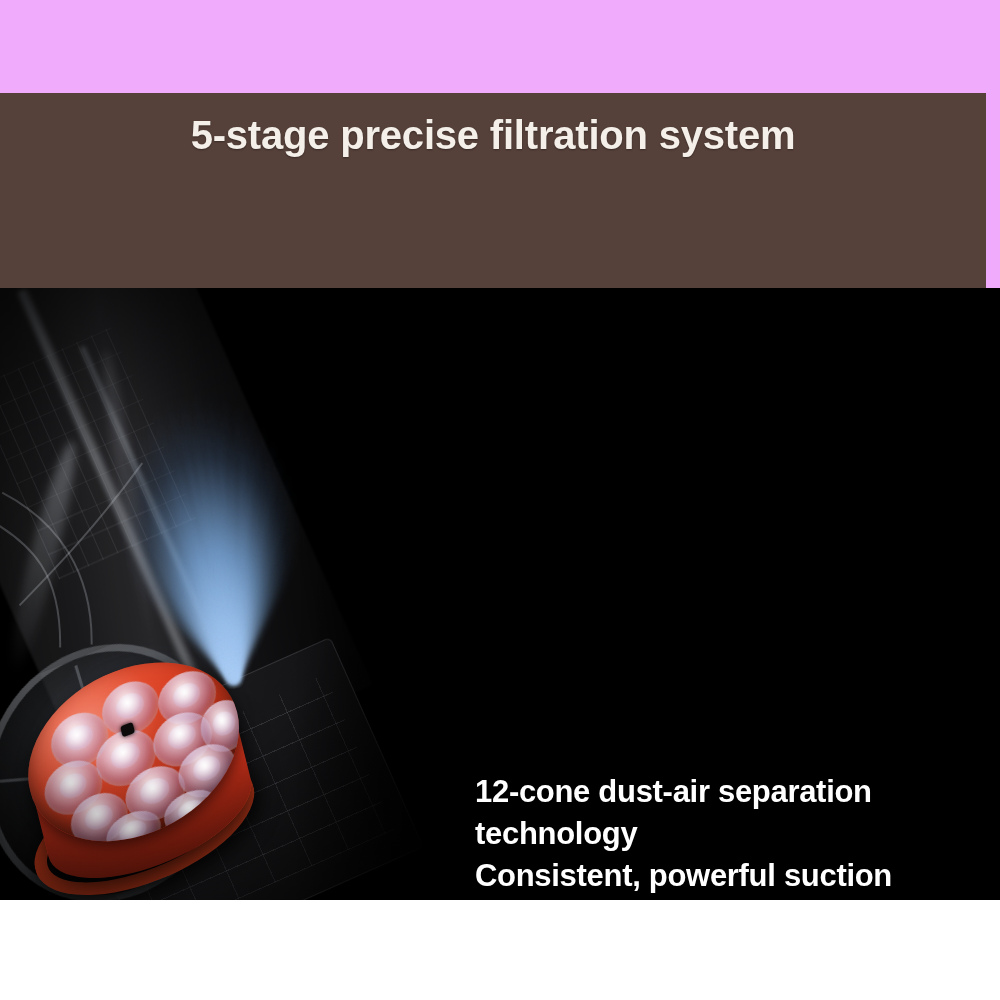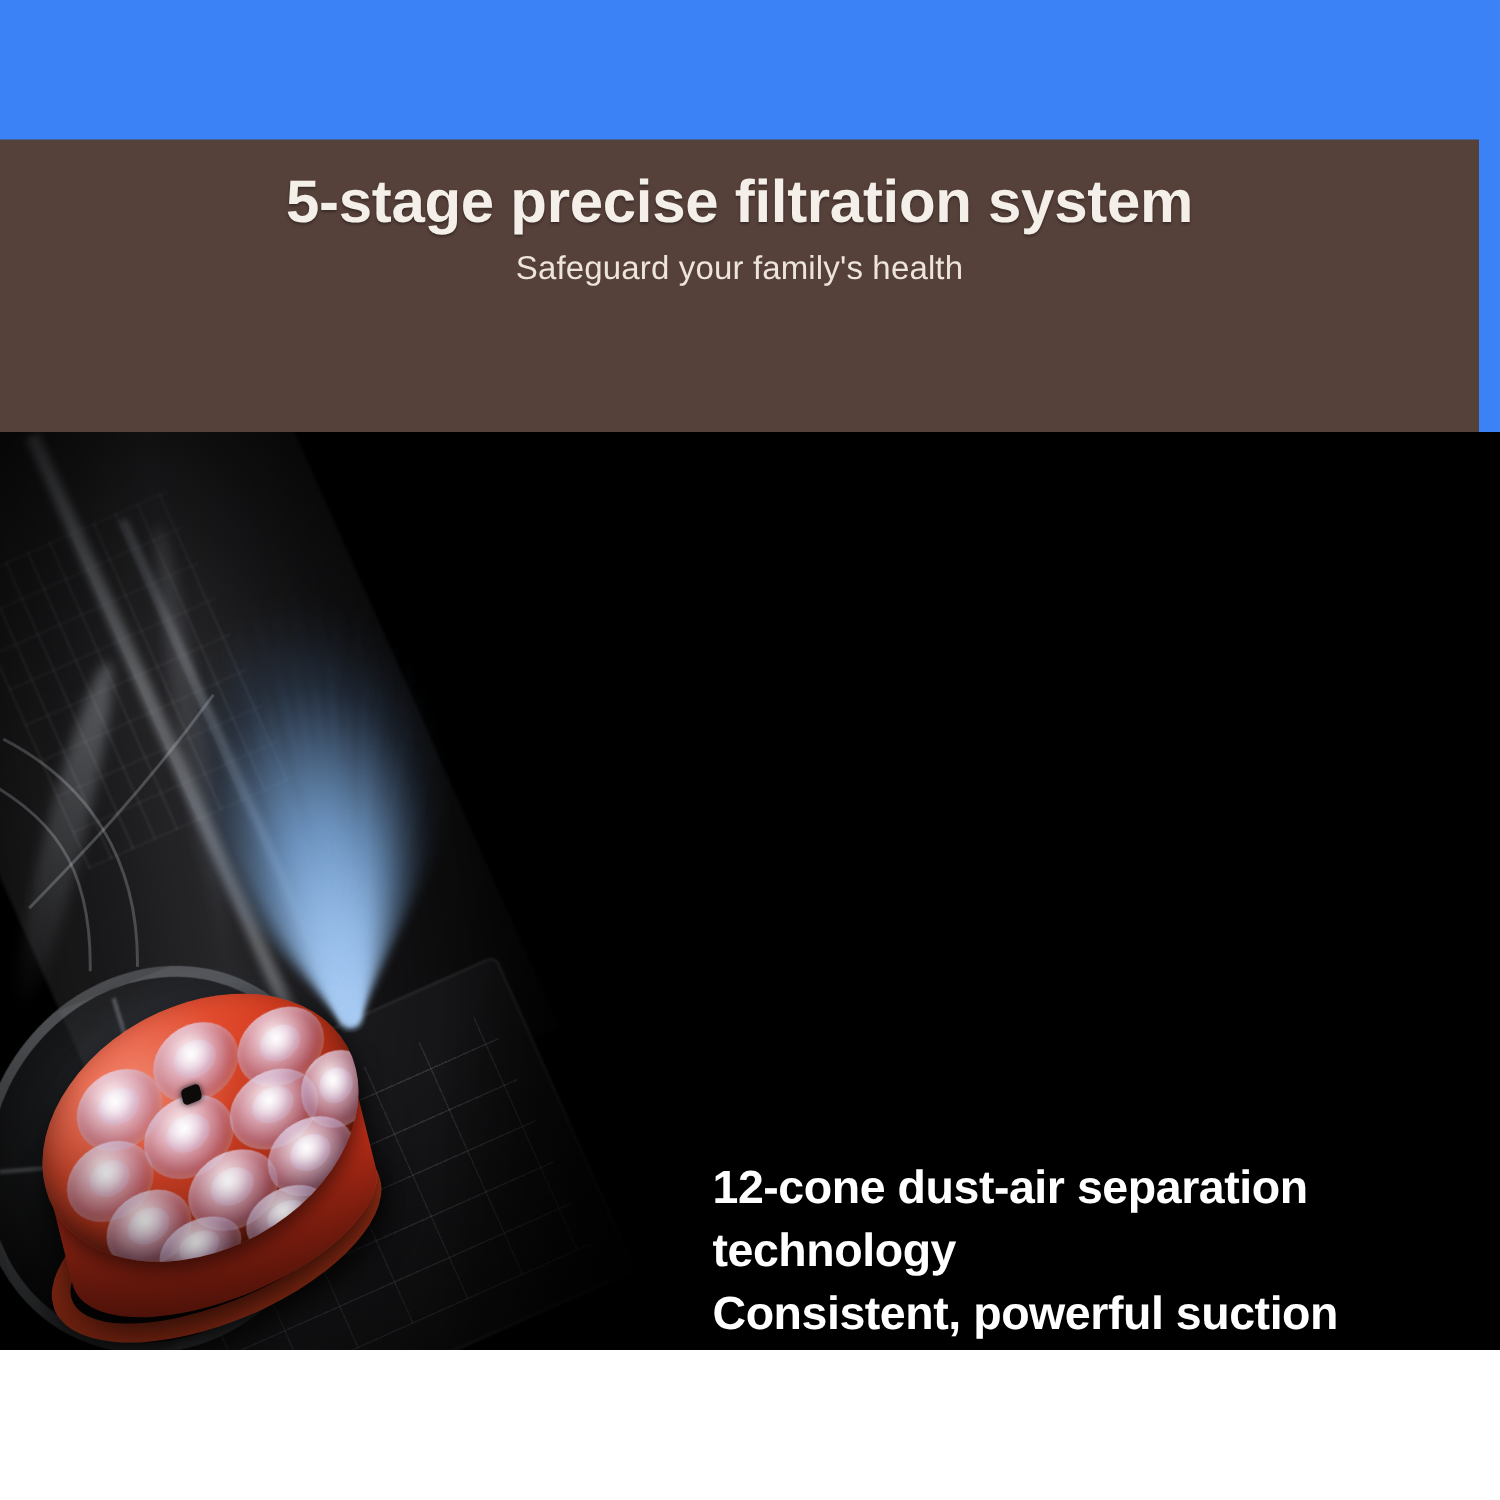--- a/index.html
+++ b/index.html
@@ -6,21 +6,21 @@
   html, body {
     width:1000px; height:1000px;
     background:#ffffff;
     font-family:"Liberation Sans", sans-serif;
     overflow:hidden;
   }
 
   #page {
     position:relative;
     width:1000px; height:796px;
-    background:#3b82f6;
+    background:#f0abfc;
   }
 
   
   .header-band {
     position:absolute;
     left:0; top:93px;
     width:986px; height:195px;
     background:#56403a;
   }
   .header-title {
@@ -266,21 +266,20 @@
     white-space:pre-line;
   }
 </style>
 </head>
 <body>
 
 <div id="page">
 
   <div class="header-band">
     <div class="header-title">5-stage precise filtration system</div>
-    <div class="header-subtitle">Safeguard your family's health</div>
   </div>
 
   <div class="hero">
 
     <div class="photo">
 
       <div class="chassis"></div>
       <div class="grill"></div>
       <div class="chassis-edge"></div>
       <div class="chassis-edge2"></div>

